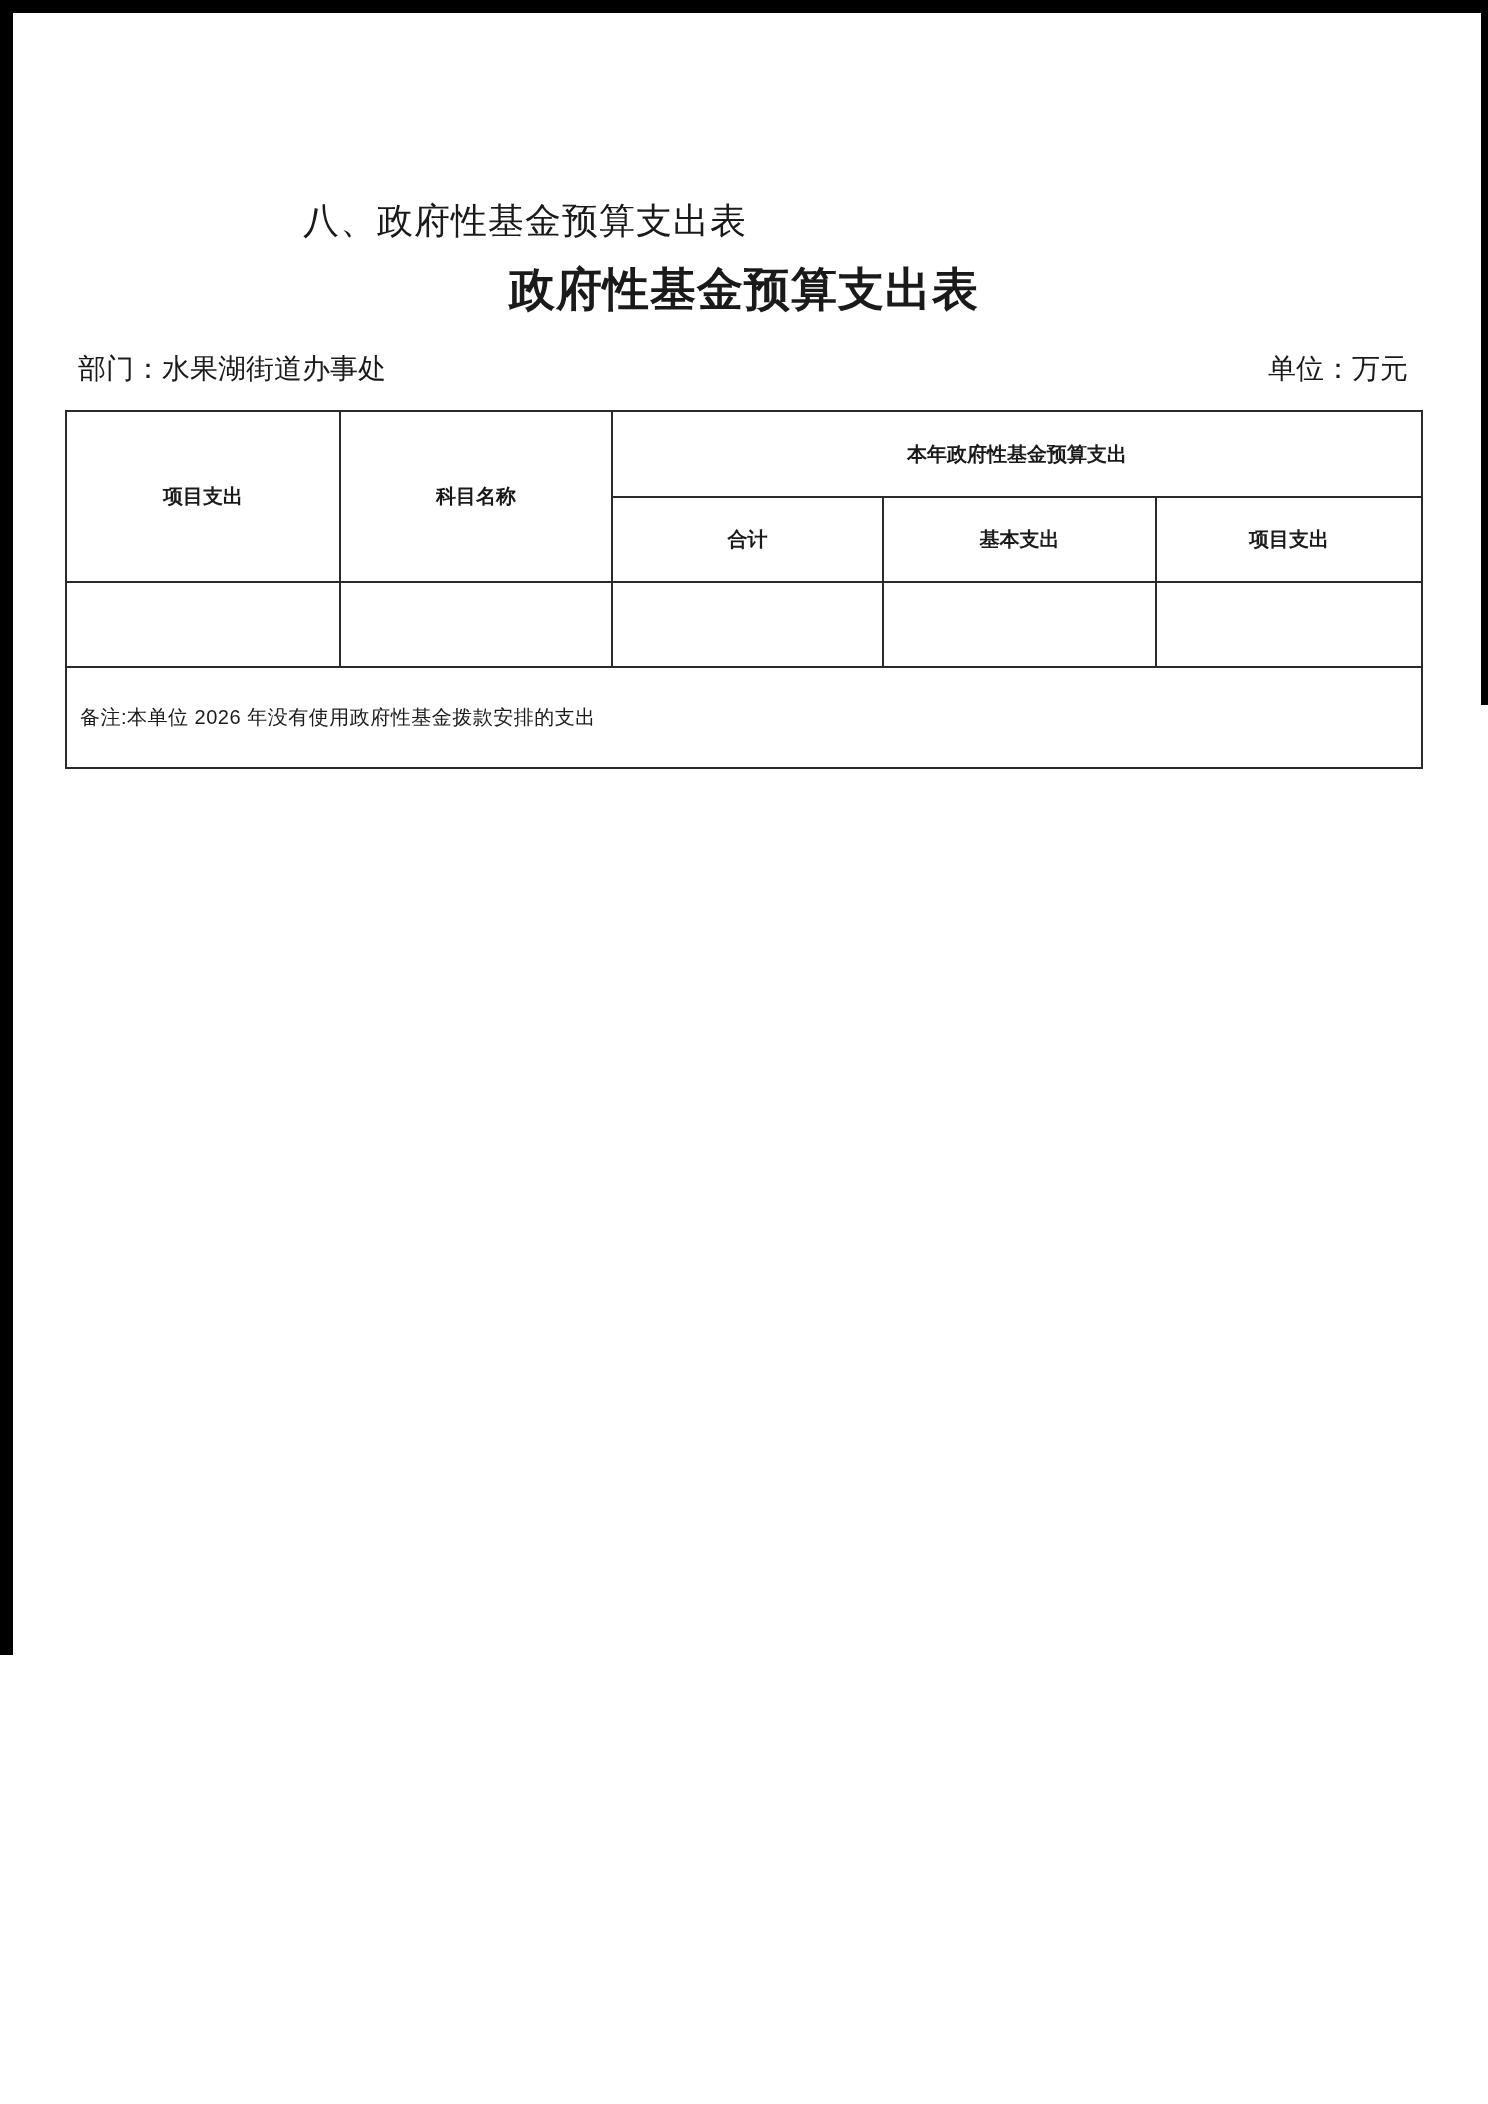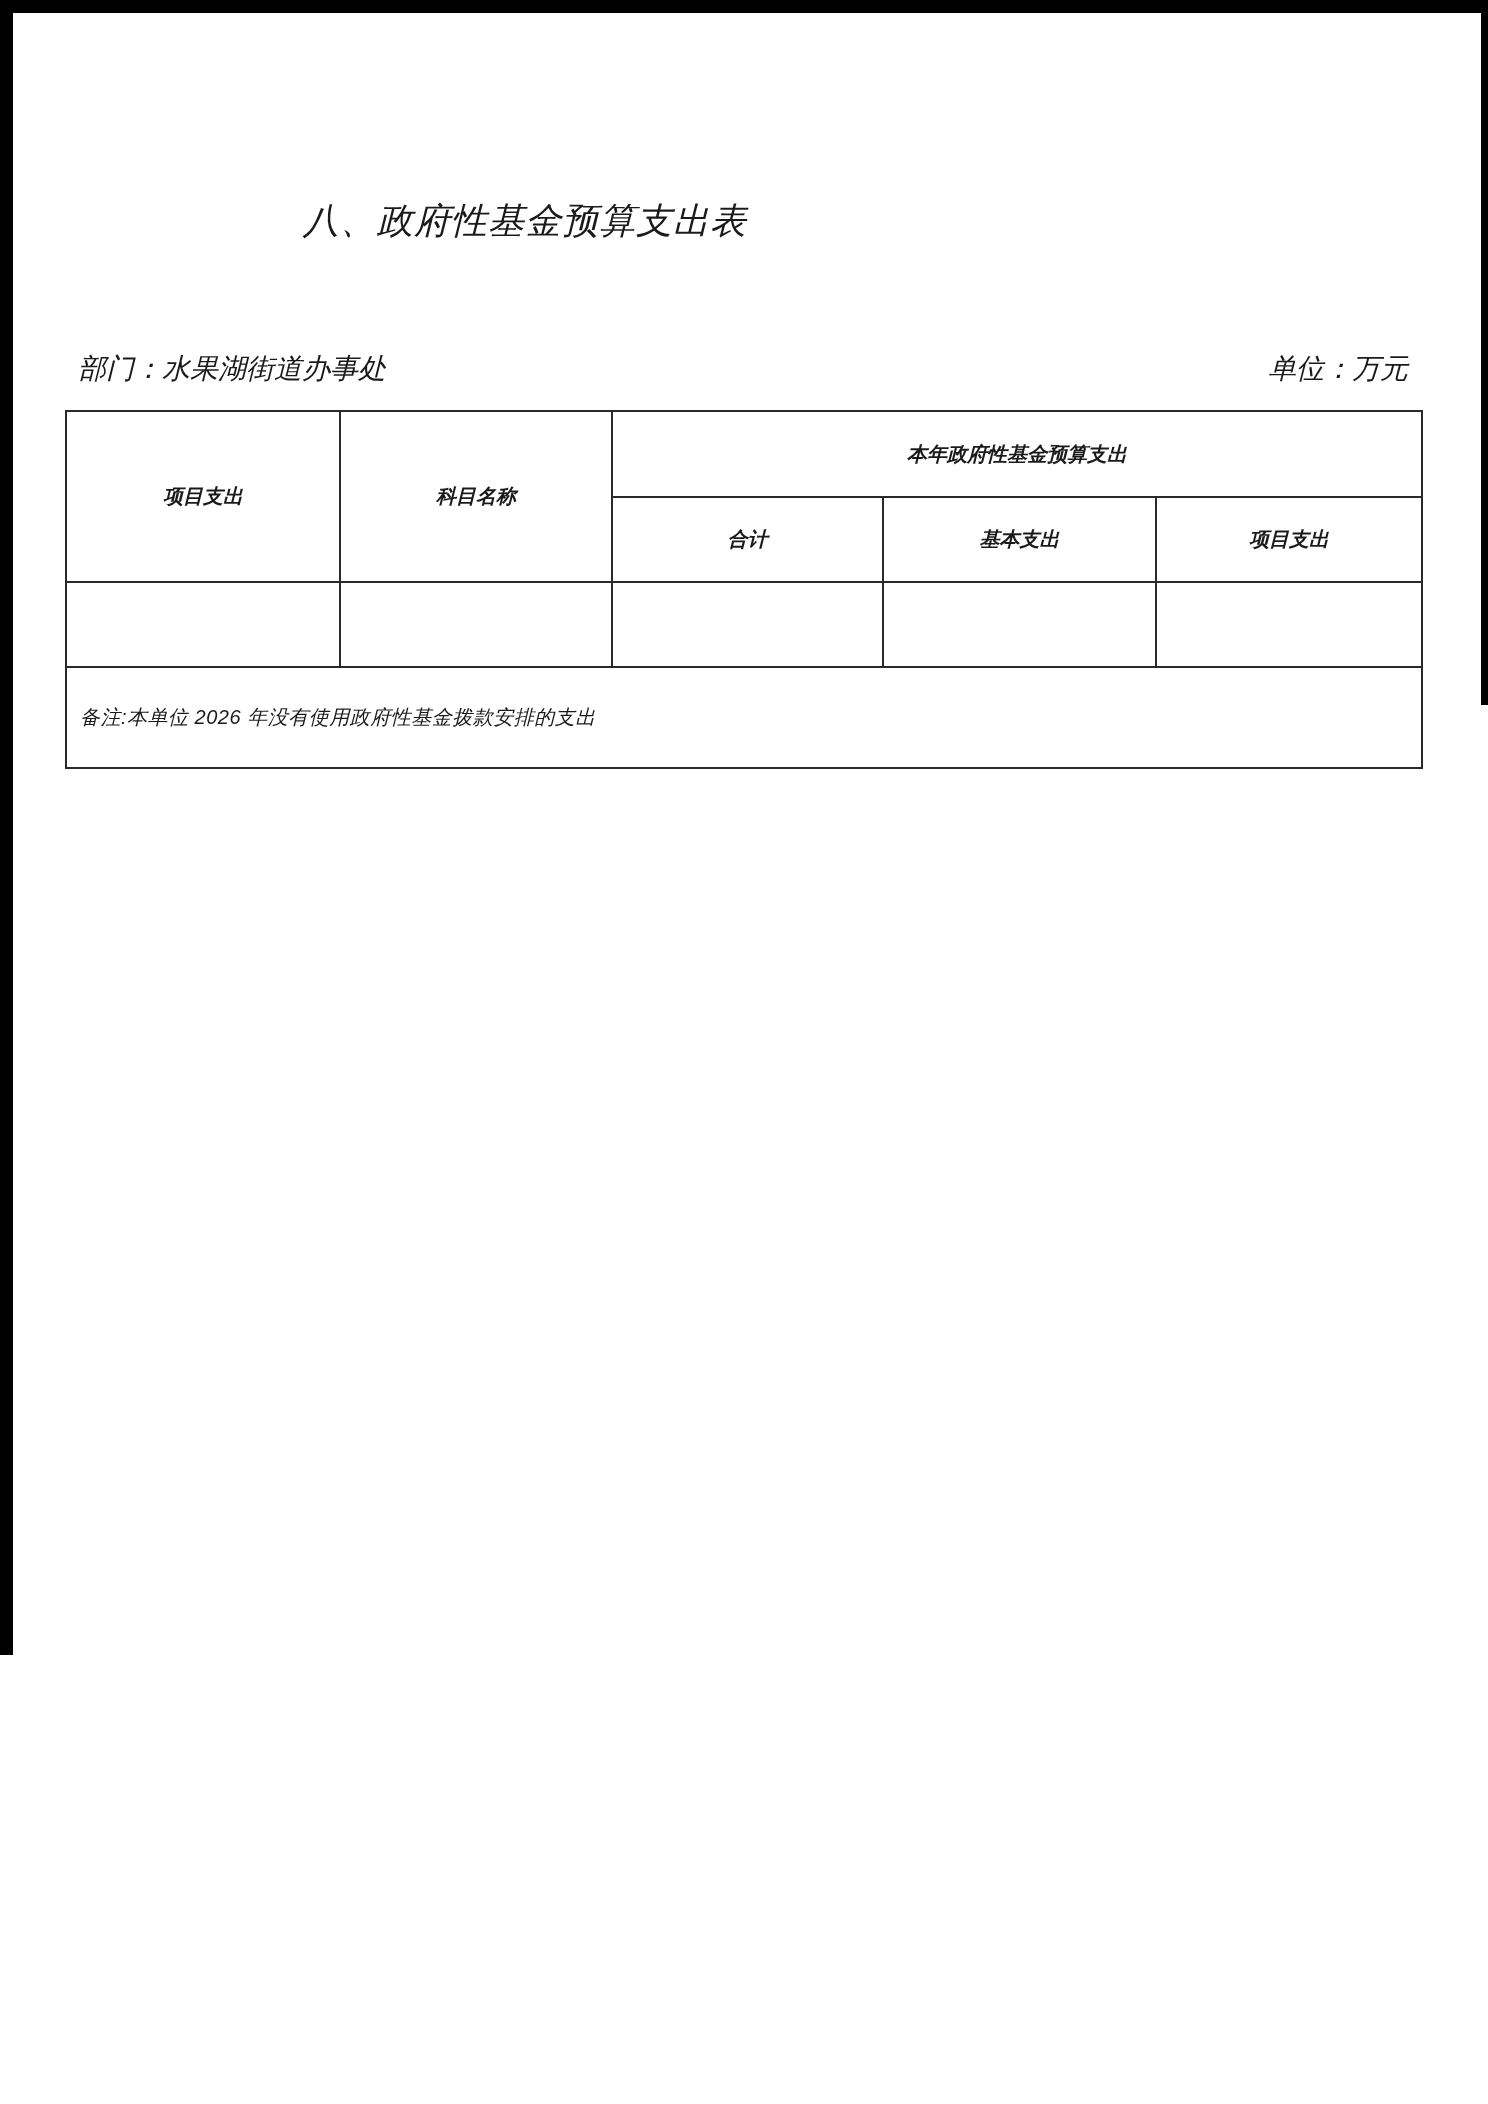--- a/index.html
+++ b/index.html
@@ -5,21 +5,20 @@
   html, body { margin: 0; padding: 0; background: #e8e8e8; }
   .page {
     position: relative;
     width: 1488px;
     height: 2104px;
     background: #ffffff;
     font-family: "Liberation Sans", sans-serif;
     color: #1a1a1a;
     overflow: hidden;
     margin: 0 auto;
-    font-style: italic;
   }
   
   .edge { position: absolute; background: #000000; }
   .edge-top   { top: 0; left: 0; width: 1488px; height: 13px; }
   .edge-left  { top: 0; left: 0; width: 13px;  height: 1655px; }
   .edge-right { top: 0; right: 0; width: 7px;  height: 705px; }
 
   .section-heading {
     position: absolute;
     left: 303px;
@@ -96,20 +95,21 @@
 <body>
 
 <div class="page">
 
   <div class="edge edge-top"></div>
   <div class="edge edge-left"></div>
   <div class="edge edge-right"></div>
 
   <div class="section-heading">八、政府性基金预算支出表</div>
 
+  <h1 class="doc-title">政府性基金预算支出表</h1>
 
   <div class="meta-row">
     <span>部门：水果湖街道办事处</span>
     <span>单位：万元</span>
   </div>
 
   <table class="budget-table">
     <colgroup>
       <col style="width:274px">
       <col style="width:272px">

